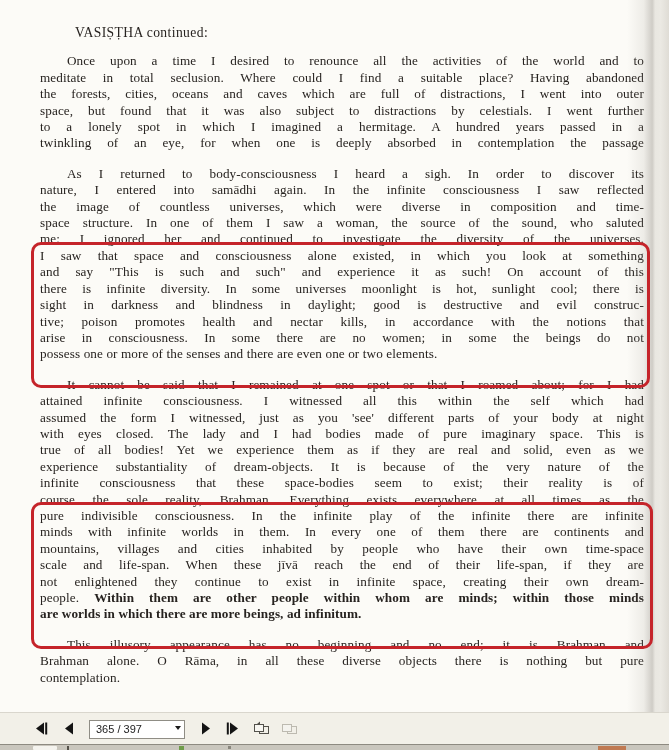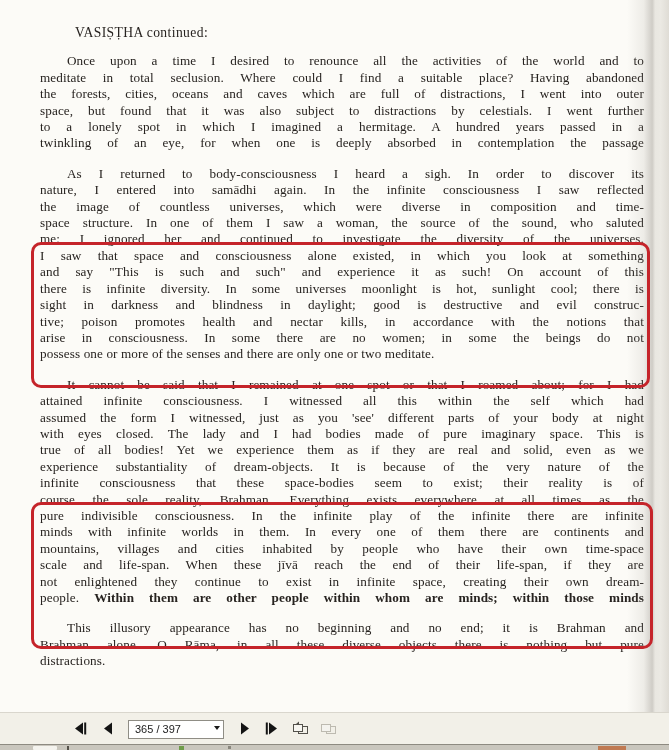--- a/index.html
+++ b/index.html
@@ -34,21 +34,21 @@
     position:absolute; border:3.5px solid #c5242a; border-radius:10px;
     pointer-events:none; background:transparent;
   }
   #hl1 { left:31px; top:242px; width:613px; height:140px; }
   #hl2 { left:31px; top:502px; width:616px; height:141px; }
 
   
   .toolbar {
     position:absolute; left:0; top:712px; width:669px; height:32px;
     background:#f2f0e8; border-top:1px solid #d9d6cd; box-sizing:border-box;
-    display:flex; align-items:center; padding-left:66px;
+    display:flex; align-items:center; padding-left:27px;
     font-family:"Liberation Sans", sans-serif;
   }
   .tb-btn {
     background:transparent; border:none; padding:0; margin:0 3px;
     width:22px; height:24px; display:flex; align-items:center; justify-content:center;
     cursor:pointer;
   }
   .page-combo { position:relative; width:96px; height:19px; margin:0 6px; }
   .page-combo input {
     width:100%; height:100%; box-sizing:border-box;
@@ -93,42 +93,43 @@
           <div class="line"><span>nature, I entered into samādhi again. In the infinite consciousness I saw reflected</span></div>
           <div class="line"><span>the image of countless universes, which were diverse in composition and time-</span></div>
           <div class="line"><span>space structure. In one of them I saw a woman, the source of the sound, who saluted</span></div>
           <div class="line"><span>me; I ignored her and continued to investigate the diversity of the universes.</span></div>
           <div class="line"><span>I saw that space and consciousness alone existed, in which you look at something</span></div>
           <div class="line"><span>and say "This is such and such" and experience it as such! On account of this</span></div>
           <div class="line"><span>there is infinite diversity. In some universes moonlight is hot, sunlight cool; there is</span></div>
           <div class="line"><span>sight in darkness and blindness in daylight; good is destructive and evil construc-</span></div>
           <div class="line"><span>tive; poison promotes health and nectar kills, in accordance with the notions that</span></div>
           <div class="line"><span>arise in consciousness. In some there are no women; in some the beings do not</span></div>
-          <div class="line last"><span>possess one or more of the senses and there are only one or two meditate.</span></div>
+          <div class="line last"><span>possess one or more of the senses and there are even one or two elements.</span></div>
         </div>
         <div class="para">
           <div class="line first"><span>It cannot be said that I remained at one spot or that I roamed about; for I had</span></div>
           <div class="line"><span>attained infinite consciousness. I witnessed all this within the self which had</span></div>
           <div class="line"><span>assumed the form I witnessed, just as you 'see' different parts of your body at night</span></div>
           <div class="line"><span>with eyes closed. The lady and I had bodies made of pure imaginary space. This is</span></div>
           <div class="line"><span>true of all bodies! Yet we experience them as if they are real and solid, even as we</span></div>
           <div class="line"><span>experience substantiality of dream-objects. It is because of the very nature of the</span></div>
           <div class="line"><span>infinite consciousness that these space-bodies seem to exist; their reality is of</span></div>
           <div class="line"><span>course the sole reality, Brahman. Everything exists everywhere at all times as the</span></div>
           <div class="line"><span>pure indivisible consciousness. In the infinite play of the infinite there are infinite</span></div>
           <div class="line"><span>minds with infinite worlds in them. In every one of them there are continents and</span></div>
           <div class="line"><span>mountains, villages and cities inhabited by people who have their own time-space</span></div>
           <div class="line"><span>scale and life-span. When these jīvā reach the end of their life-span, if they are</span></div>
           <div class="line"><span>not enlightened they continue to exist in infinite space, creating their own dream-</span></div>
           <div class="line"><span>people. </span><b>Within them are other people within whom are minds; within those minds</b><span></span></div>
+          <div class="line last"><span></span><b>are worlds in which there are more beings, ad infinitum.</b><span></span></div>
         </div>
         <div class="para">
           <div class="line first"><span>This illusory appearance has no beginning and no end; it is Brahman and</span></div>
           <div class="line"><span>Brahman alone. O Rāma, in all these diverse objects there is nothing but pure</span></div>
-          <div class="line last"><span>distractions.</span></div>
+          <div class="line last"><span>contemplation.</span></div>
         </div>
       </div>
   </div>
 
   <div class="page-edge"></div>
 
   <div class="highlight" id="hl1" style="border-color: rgb(197, 36, 42);"></div>
   <div class="highlight" id="hl2" style="border-color: rgb(197, 36, 42);"></div>
 
   <div class="toolbar">

